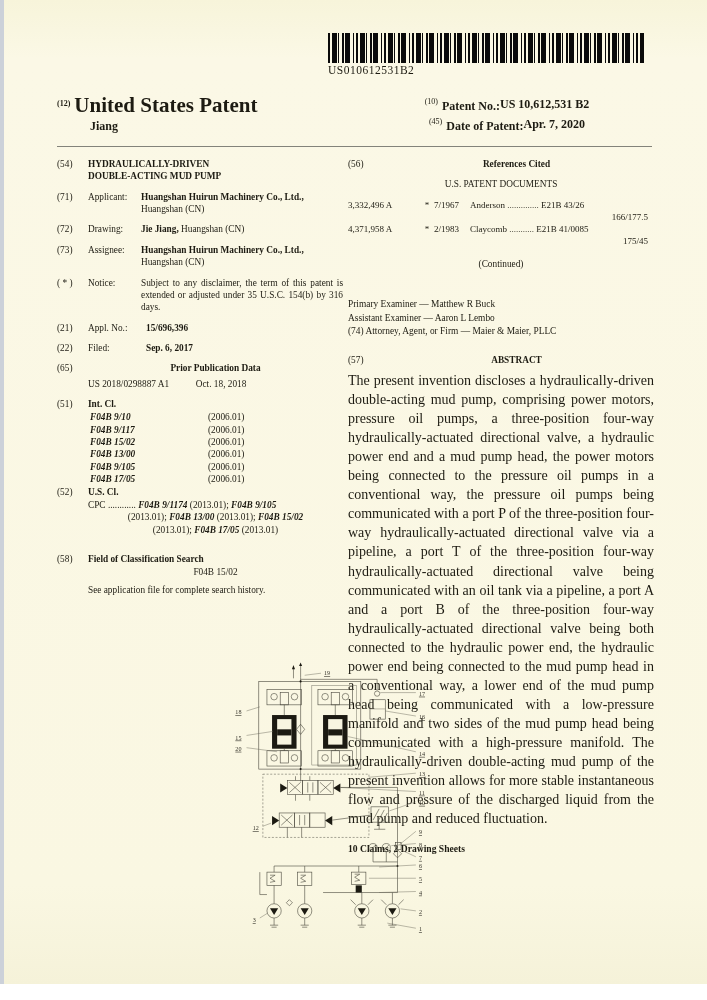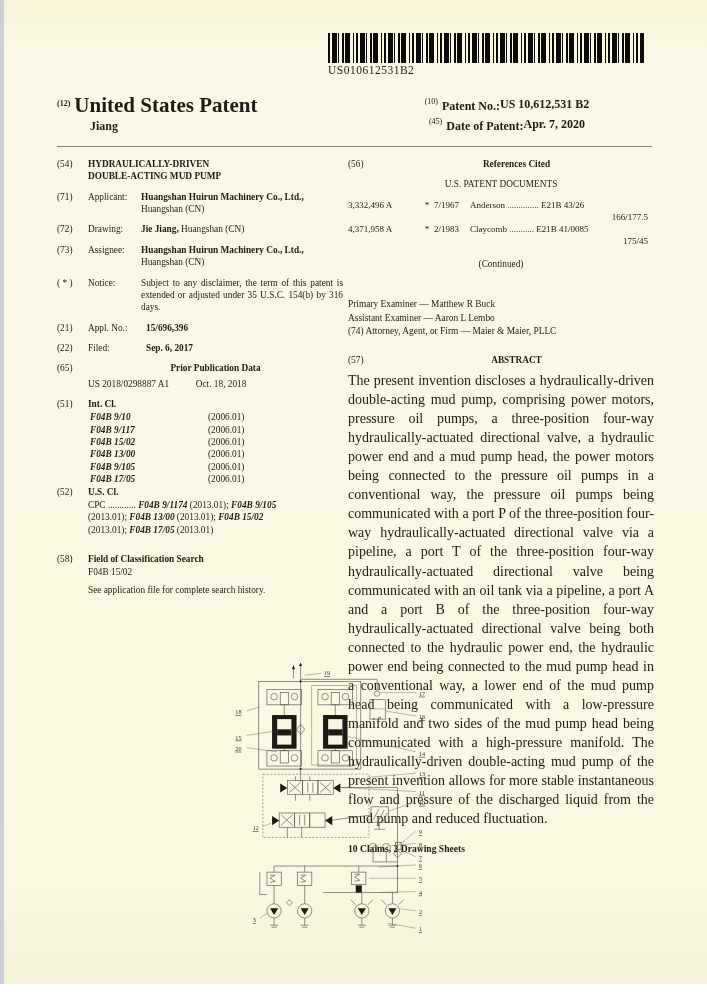--- a/index.html
+++ b/index.html
@@ -37,21 +37,21 @@
   .field{display:flex;margin-bottom:8px}
   .fcode{width:31px;flex:none}
   .fbody{flex:1}
   .b{font-weight:bold}
   .i{}
   .bi{font-weight:bold;font-style:italic}
   .hang{display:flex}
   .hlabel{width:53px;flex:none}
   .hval{flex:1}
   .center{text-align:center}
-  .right{text-align:left}
+  .right{text-align:center}
   .just{text-align:justify}
   .heading-row{display:flex;margin-bottom:2px}
   .heading-row .fcode{width:31px}
   .heading-row .htext{flex:1;text-align:center;font-weight:bold}
   .intcl-row{display:flex}
   .intcl-row .cls{width:118px;padding-left:2px}
   .dotted{letter-spacing:1px}
 
   
   .ref-row{display:flex;font-size:9px}

